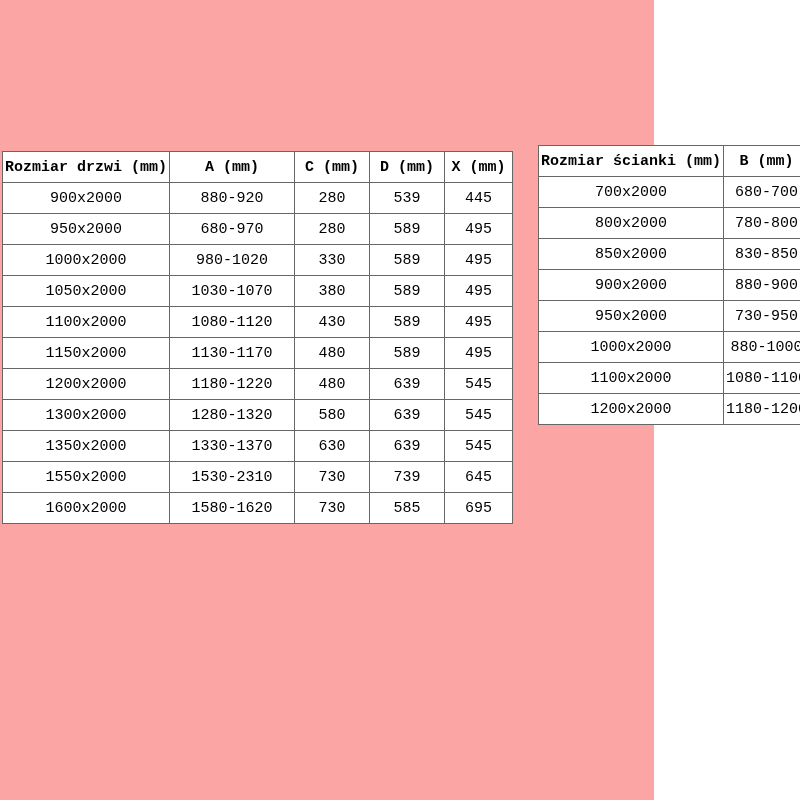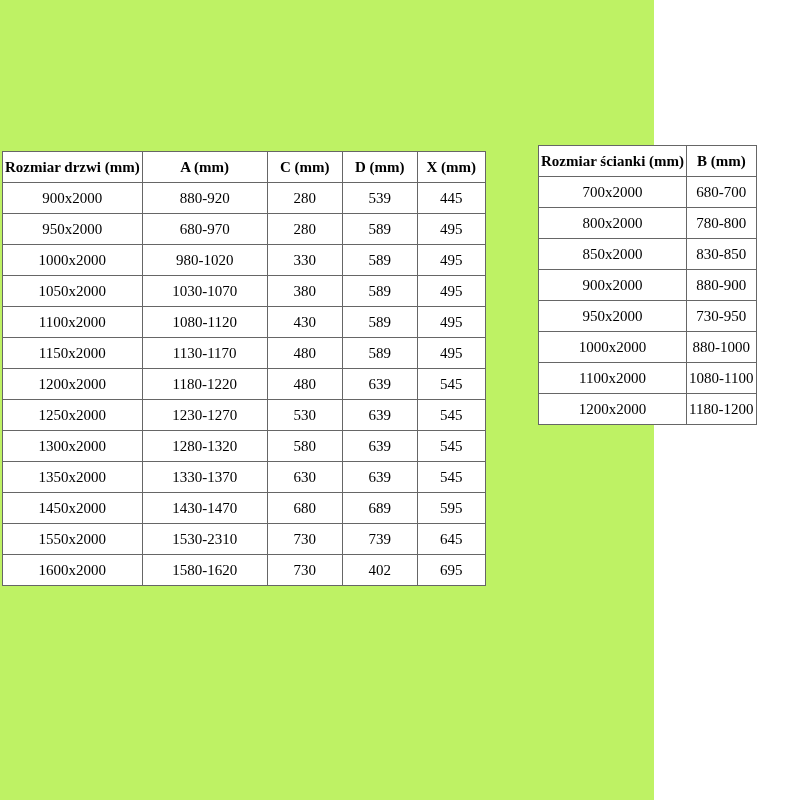--- a/index.html
+++ b/index.html
@@ -4,22 +4,22 @@
 <style>
   html, body {
     margin: 0;
     padding: 0;
     background: #ffffff;
   }
   .page {
     position: relative;
     width: 654px;
     height: 800px;
-    background: #bef264;
-    font-family: Liberation Serif, serif;
+    background: #fca5a5;
+    font-family: Liberation Mono, monospace;
     color: #000000;
   }
   .dim-table {
     position: absolute;
     border-collapse: collapse;
     table-layout: fixed;
     font-size: 15px;
     color: #000000;
     background: #ffffff;
   }
@@ -106,59 +106,45 @@
           <td>495</td>
         </tr>
         <tr>
           <td>1200x2000</td>
           <td>1180-1220</td>
           <td>480</td>
           <td>639</td>
           <td>545</td>
         </tr>
         <tr>
-          <td>1250x2000</td>
-          <td>1230-1270</td>
-          <td>530</td>
-          <td>639</td>
-          <td>545</td>
-        </tr>
-        <tr>
           <td>1300x2000</td>
           <td>1280-1320</td>
           <td>580</td>
           <td>639</td>
           <td>545</td>
         </tr>
         <tr>
           <td>1350x2000</td>
           <td>1330-1370</td>
           <td>630</td>
           <td>639</td>
           <td>545</td>
         </tr>
         <tr>
-          <td>1450x2000</td>
-          <td>1430-1470</td>
-          <td>680</td>
-          <td>689</td>
-          <td>595</td>
-        </tr>
-        <tr>
           <td>1550x2000</td>
           <td>1530-2310</td>
           <td>730</td>
           <td>739</td>
           <td>645</td>
         </tr>
         <tr>
           <td>1600x2000</td>
           <td>1580-1620</td>
           <td>730</td>
-          <td>402</td>
+          <td>585</td>
           <td>695</td>
         </tr>
       </tbody>
     </table>
   <table class="dim-table" id="wall-table">
       <colgroup>
         <col style="width: 139px;">
         <col style="width: 111px;">
       </colgroup>
       <thead>

